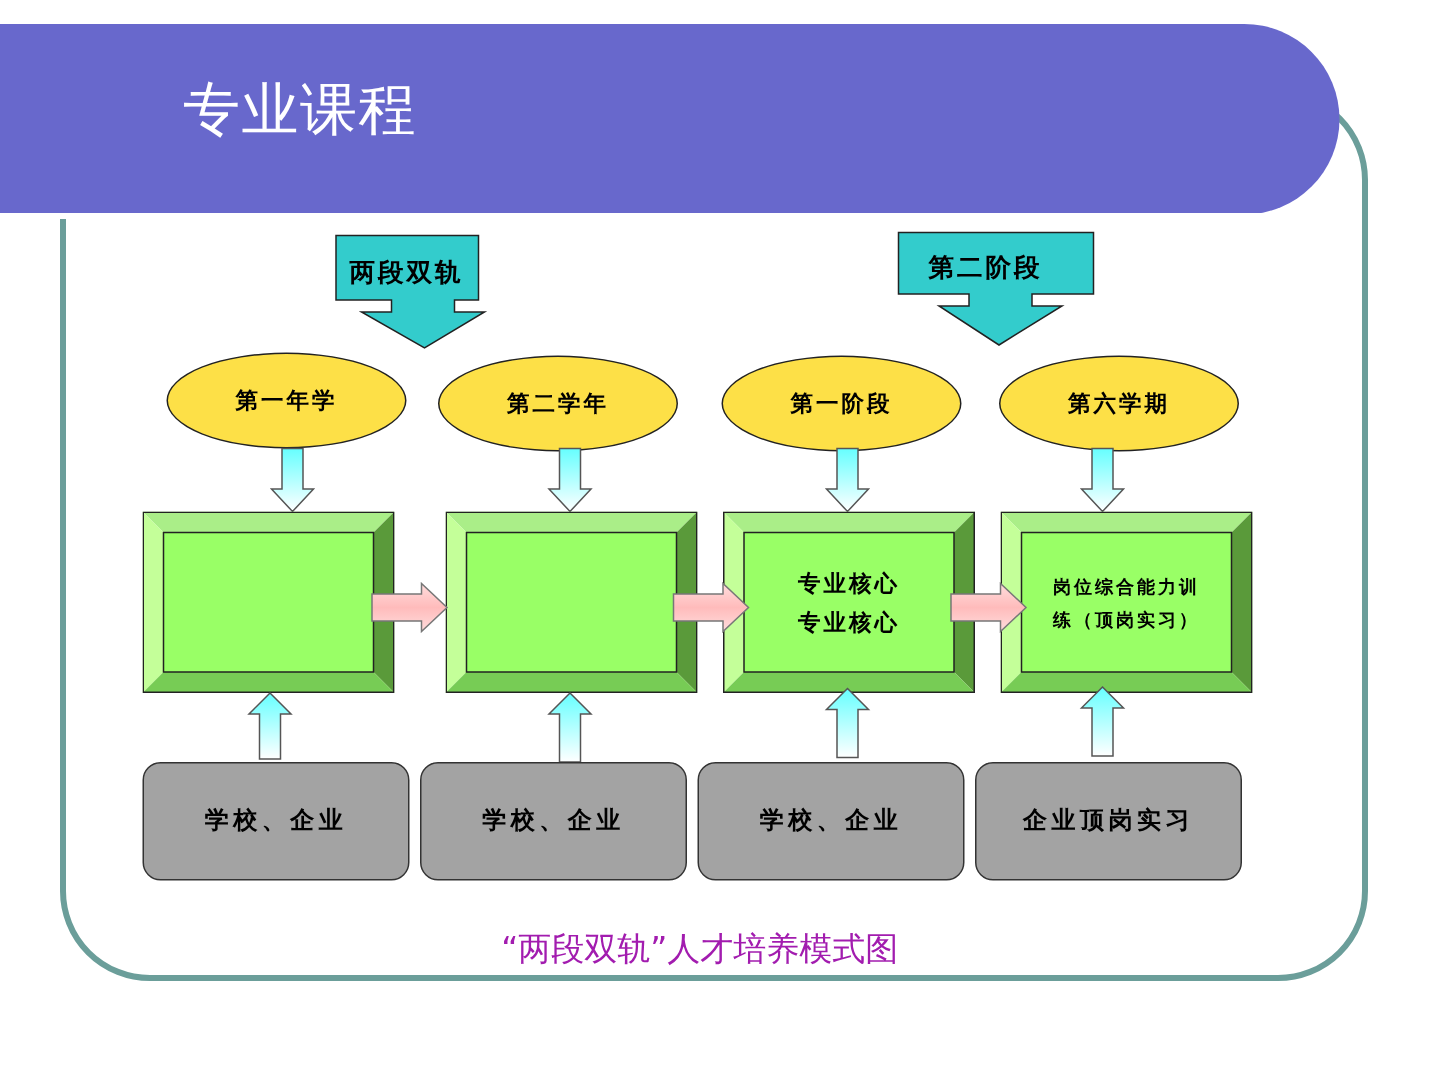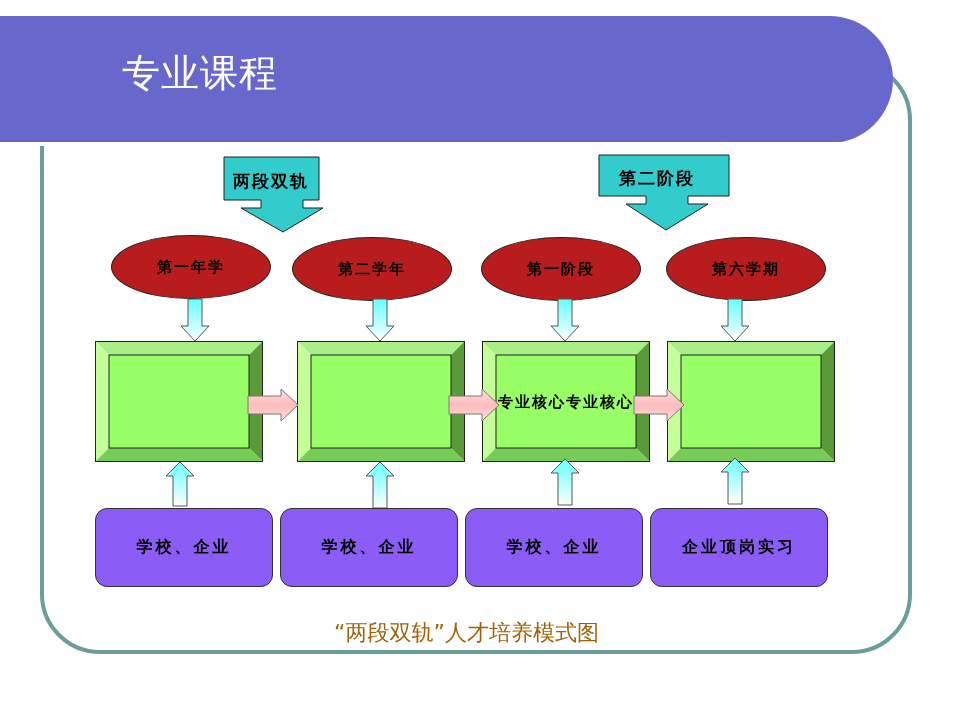--- a/index.html
+++ b/index.html
@@ -11,41 +11,41 @@
                background: #6868cc; border-radius: 0 64px 64px 0; }
   .title-text { position: absolute; left: 122px; top: 48px; font-size: 38px; color: #ffffff;
                 font-family: Liberation Mono, monospace; letter-spacing: 1px; }
   .title-line { position: absolute; left: 0; top: 126px; width: 848px; height: 4px; background: #ffffff; }
 
   .stage { position: absolute; }
   .stage svg { display: block; }
   .stage-label { position: absolute; left: 0; width: 100%; top: 14px; text-align: center;
                  font-size: 17px; font-weight: bold; color: #000; letter-spacing: 2px; }
 
-  .ellipse { position: absolute; width: 160px; height: 64px; border-radius: 50%; background: #b91c1c;
+  .ellipse { position: absolute; width: 160px; height: 64px; border-radius: 50%; background: #fde047;
              border: 1px solid #222; box-sizing: border-box; display: flex; align-items: center;
              justify-content: center; font-size: 15px; font-weight: bold; letter-spacing: 2px; }
 
   .down-arrow, .up-arrow { position: absolute; }
 
   .bevel { position: absolute; width: 168px; height: 121px; }
   .bevel svg { position: absolute; left: 0; top: 0; }
   .bevel-text { position: absolute; left: 14px; top: 14px; width: 140px; height: 93px;
                 display: flex; align-items: center; justify-content: center; text-align: center;
                 font-size: 15px; font-weight: bold; line-height: 26px; letter-spacing: 2px; }
   .bevel-text.small { font-size: 12px; line-height: 22px; }
 
   .right-arrow { position: absolute; }
 
-  .yellow { position: absolute; width: 178px; height: 79px; background: #8b5cf6; border: 1px solid #333;
+  .yellow { position: absolute; width: 178px; height: 79px; background: #a3a3a3; border: 1px solid #333;
             border-radius: 12px; box-sizing: border-box; display: flex; align-items: center;
             justify-content: center; font-size: 16px; font-weight: bold; letter-spacing: 3px; }
 
   .caption { position: absolute; left: 0; width: 933px; top: 618px; text-align: center;
-             font-size: 22px; color: #a16207; font-family: "DejaVu Sans", sans-serif; }
+             font-size: 22px; color: #a21caf; font-family: "DejaVu Sans", sans-serif; }
 </style>
 </head>
 <body>
 
 <div class="frame"></div>
 
 <div class="title-bar">
   <div class="title-line"></div>
 </div>
 <div class="title-text">专业课程</div>
@@ -109,34 +109,38 @@
 </div>
 <div class="bevel" style="left:482px; top:341px;">
   <svg width="168" height="121">
     <polygon points="0,0 168,0 154,14 14,14" fill="#aaee88"></polygon>
     <polygon points="0,0 14,14 14,107 0,121" fill="#c4ff99"></polygon>
     <polygon points="168,0 168,121 154,107 154,14" fill="#5a9a3a"></polygon>
     <polygon points="0,121 14,107 154,107 168,121" fill="#77cc55"></polygon>
     <rect x="14" y="14" width="140" height="93" fill="#99ff66" stroke="#222" stroke-width="1"></rect>
     <rect x="0.5" y="0.5" width="167" height="120" fill="none" stroke="#222" stroke-width="1"></rect>
   </svg>
-  <div class="bevel-text" style="flex-direction:row;">
+  <div class="bevel-text" style="flex-direction:column;">
     <span>专业核心</span>
     <span>专业核心</span>
   </div>
 </div>
 <div class="bevel" style="left:667px; top:341px;">
   <svg width="168" height="121">
     <polygon points="0,0 168,0 154,14 14,14" fill="#aaee88"></polygon>
     <polygon points="0,0 14,14 14,107 0,121" fill="#c4ff99"></polygon>
     <polygon points="168,0 168,121 154,107 154,14" fill="#5a9a3a"></polygon>
     <polygon points="0,121 14,107 154,107 168,121" fill="#77cc55"></polygon>
     <rect x="14" y="14" width="140" height="93" fill="#99ff66" stroke="#222" stroke-width="1"></rect>
     <rect x="0.5" y="0.5" width="167" height="120" fill="none" stroke="#222" stroke-width="1"></rect>
   </svg>
+  <div class="bevel-text small" style="flex-direction:column;">
+    <span>岗位综合能力训</span>
+    <span>练（顶岗实习）</span>
+  </div>
 </div>
 
 <svg class="right-arrow" style="left:247px; top:388px;" width="52" height="34">
   <defs>
       <linearGradient id="gr" x1="0" y1="0" x2="0" y2="1">
         <stop offset="0" stop-color="#ffdddd"></stop>
         <stop offset="0.5" stop-color="#ffbbbb"></stop>
         <stop offset="1" stop-color="#ffdddd"></stop>
       </linearGradient>
     </defs>

